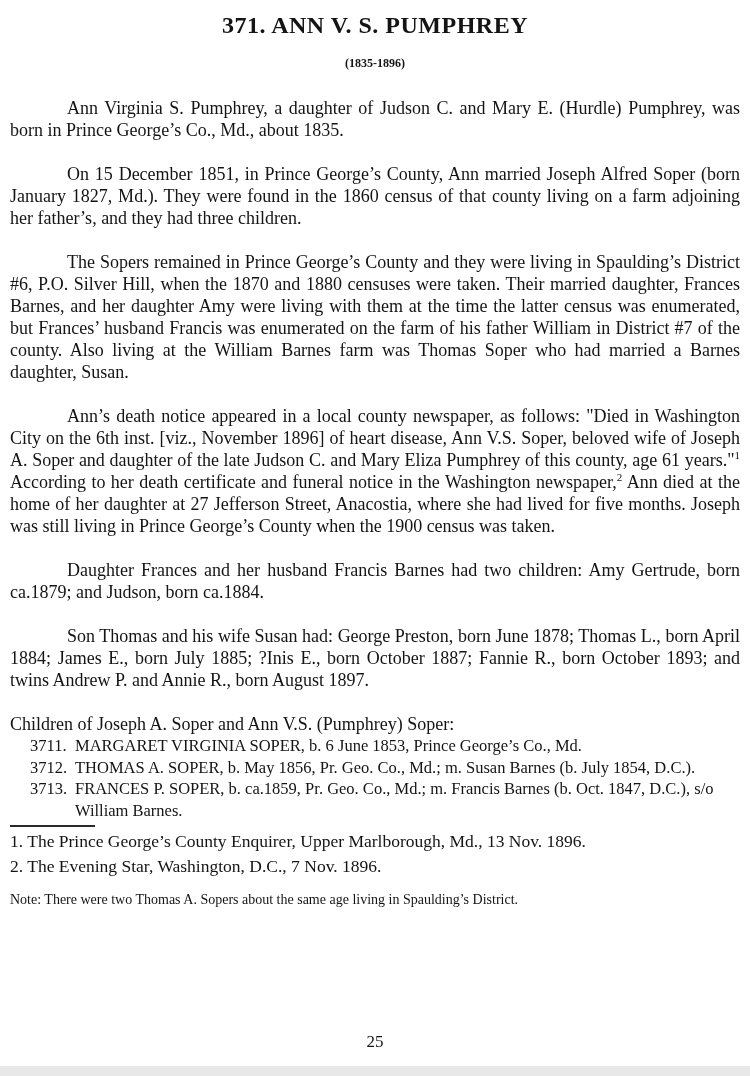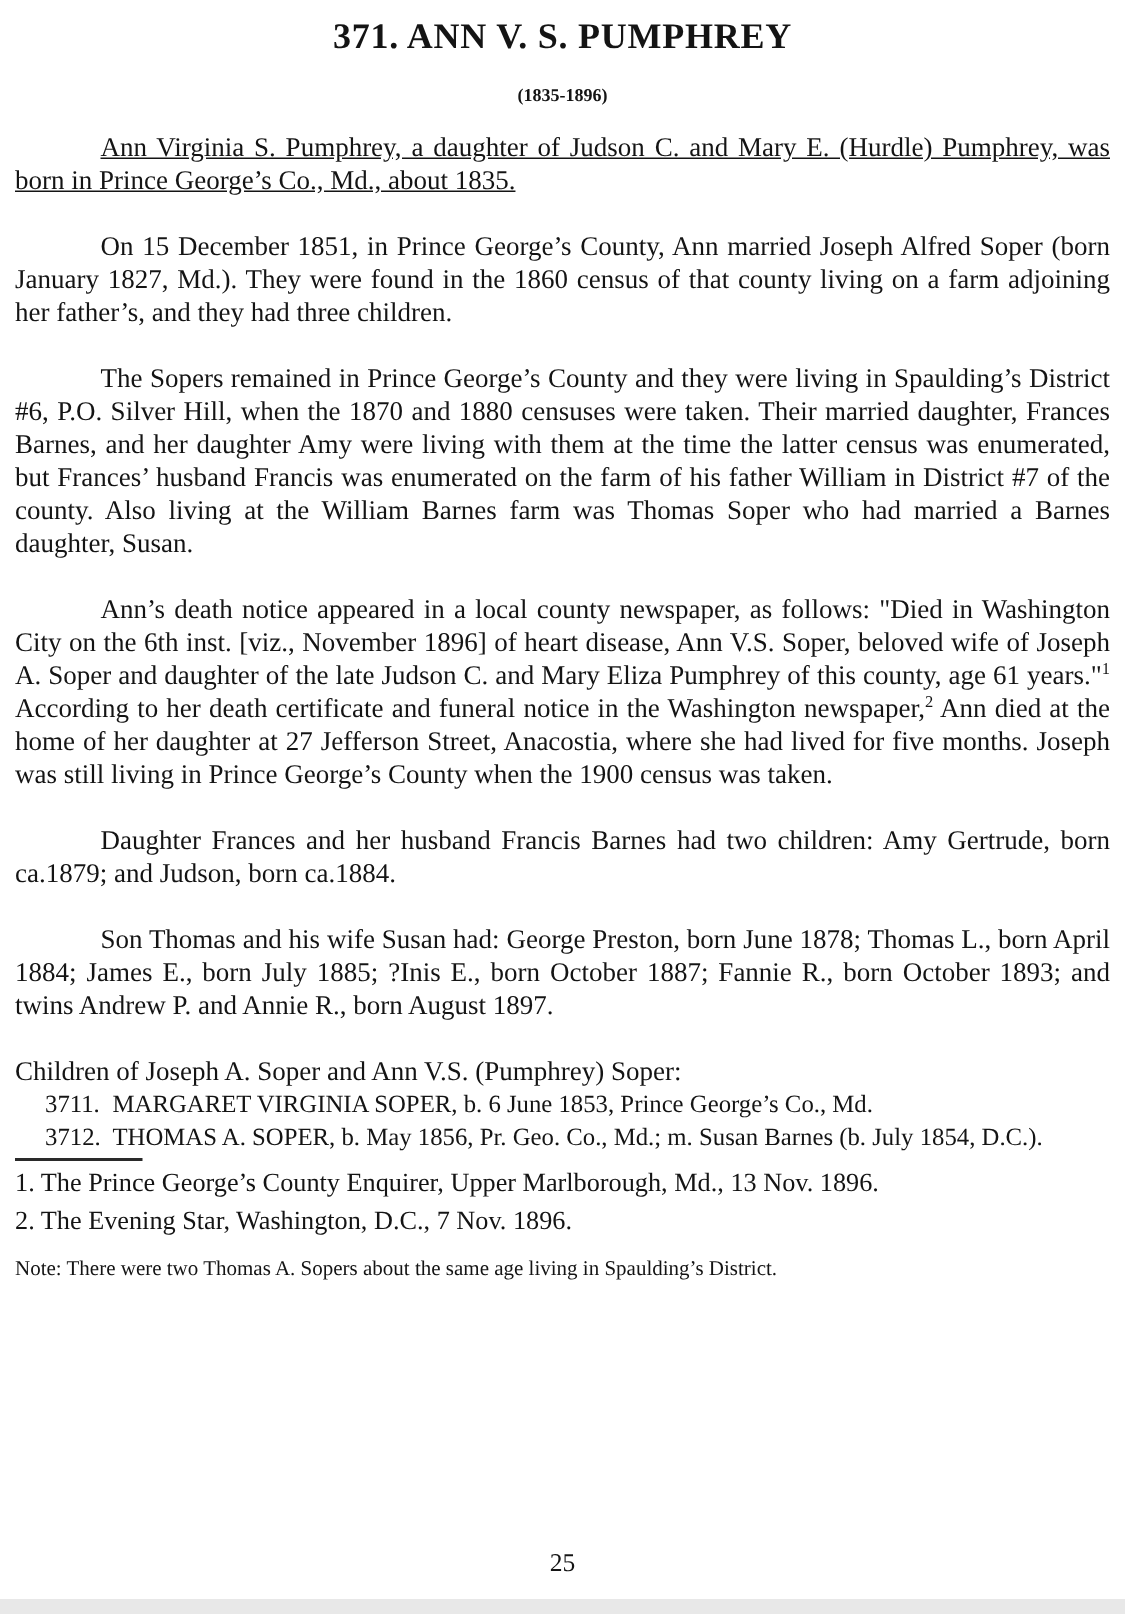--- a/index.html
+++ b/index.html
@@ -29,21 +29,21 @@
     font-weight: bold;
     text-align: center;
   }
   p.body {
     margin: 0 0 22px 0;
     font-size: 18px;
     line-height: 22px;
     text-align: justify;
     text-indent: 57px;
   }
-  p.body.first { margin-top: 14px; text-decoration: underline; }
+  p.body.first { margin-top: 24px; }
   .it { }
   sup { font-size: 11px; line-height: 0; vertical-align: super; }
   .children-heading {
     margin: 12px 0 0 0;
     font-size: 18px;
     line-height: 22px;
   }
   .child-entry {
     position: relative;
     padding-left: 65px;
@@ -103,20 +103,24 @@
     <div class="children-heading">Children of Joseph A. Soper and Ann V.S. (Pumphrey) Soper:</div>
 
     <div class="child-entry">
       <span class="num">3711.</span>
       <span>MARGARET VIRGINIA SOPER, b. 6 June 1853, Prince George’s Co., Md.</span>
     </div>
     <div class="child-entry">
       <span class="num">3712.</span>
       <span>THOMAS A. SOPER, b. May 1856, Pr. Geo. Co., Md.; m. Susan Barnes (b. July 1854, D.C.).</span>
     </div>
+    <div class="child-entry">
+      <span class="num">3713.</span>
+      <span>FRANCES P. SOPER, b. ca.1859, Pr. Geo. Co., Md.; m. Francis Barnes (b. Oct. 1847, D.C.), s/o William Barnes.</span>
+    </div>
 
     <hr class="footnote-rule">
 
     <p class="footnote"><span>1. </span><span class="it">The Prince George’s County Enquirer,</span><span> Upper Marlborough, Md., 13 Nov. 1896.</span></p>
     <p class="footnote"><span>2. </span><span class="it">The Evening Star,</span><span> Washington, D.C., 7 Nov. 1896.</span></p>
 
     <p class="note">Note: There were two Thomas A. Sopers about the same age living in Spaulding’s District.</p>
 
   </div>
 

